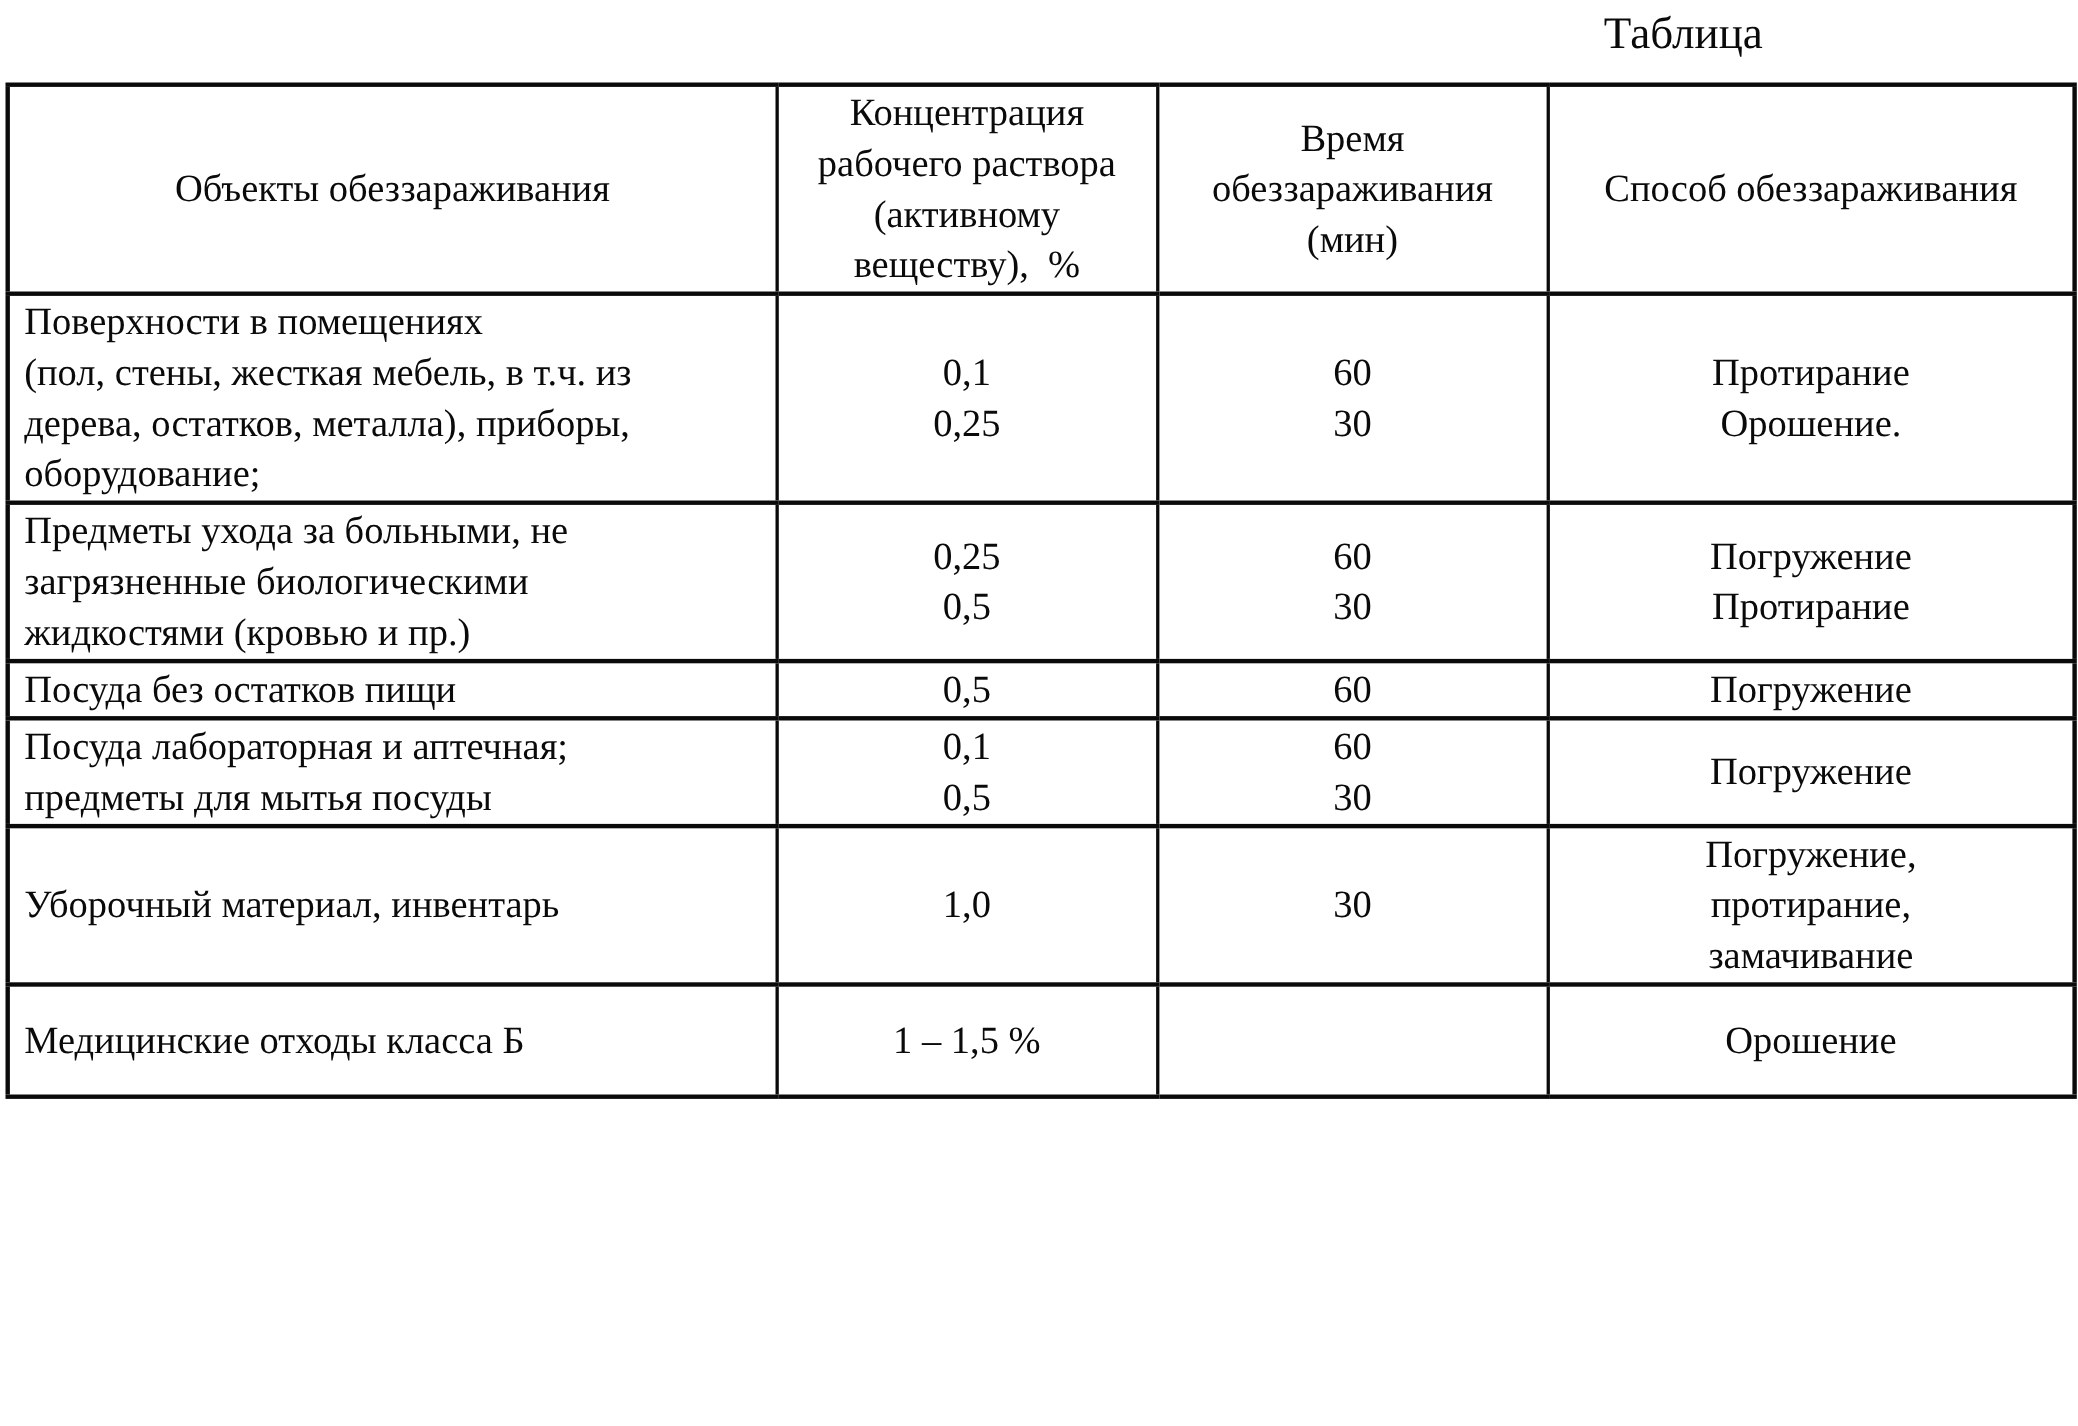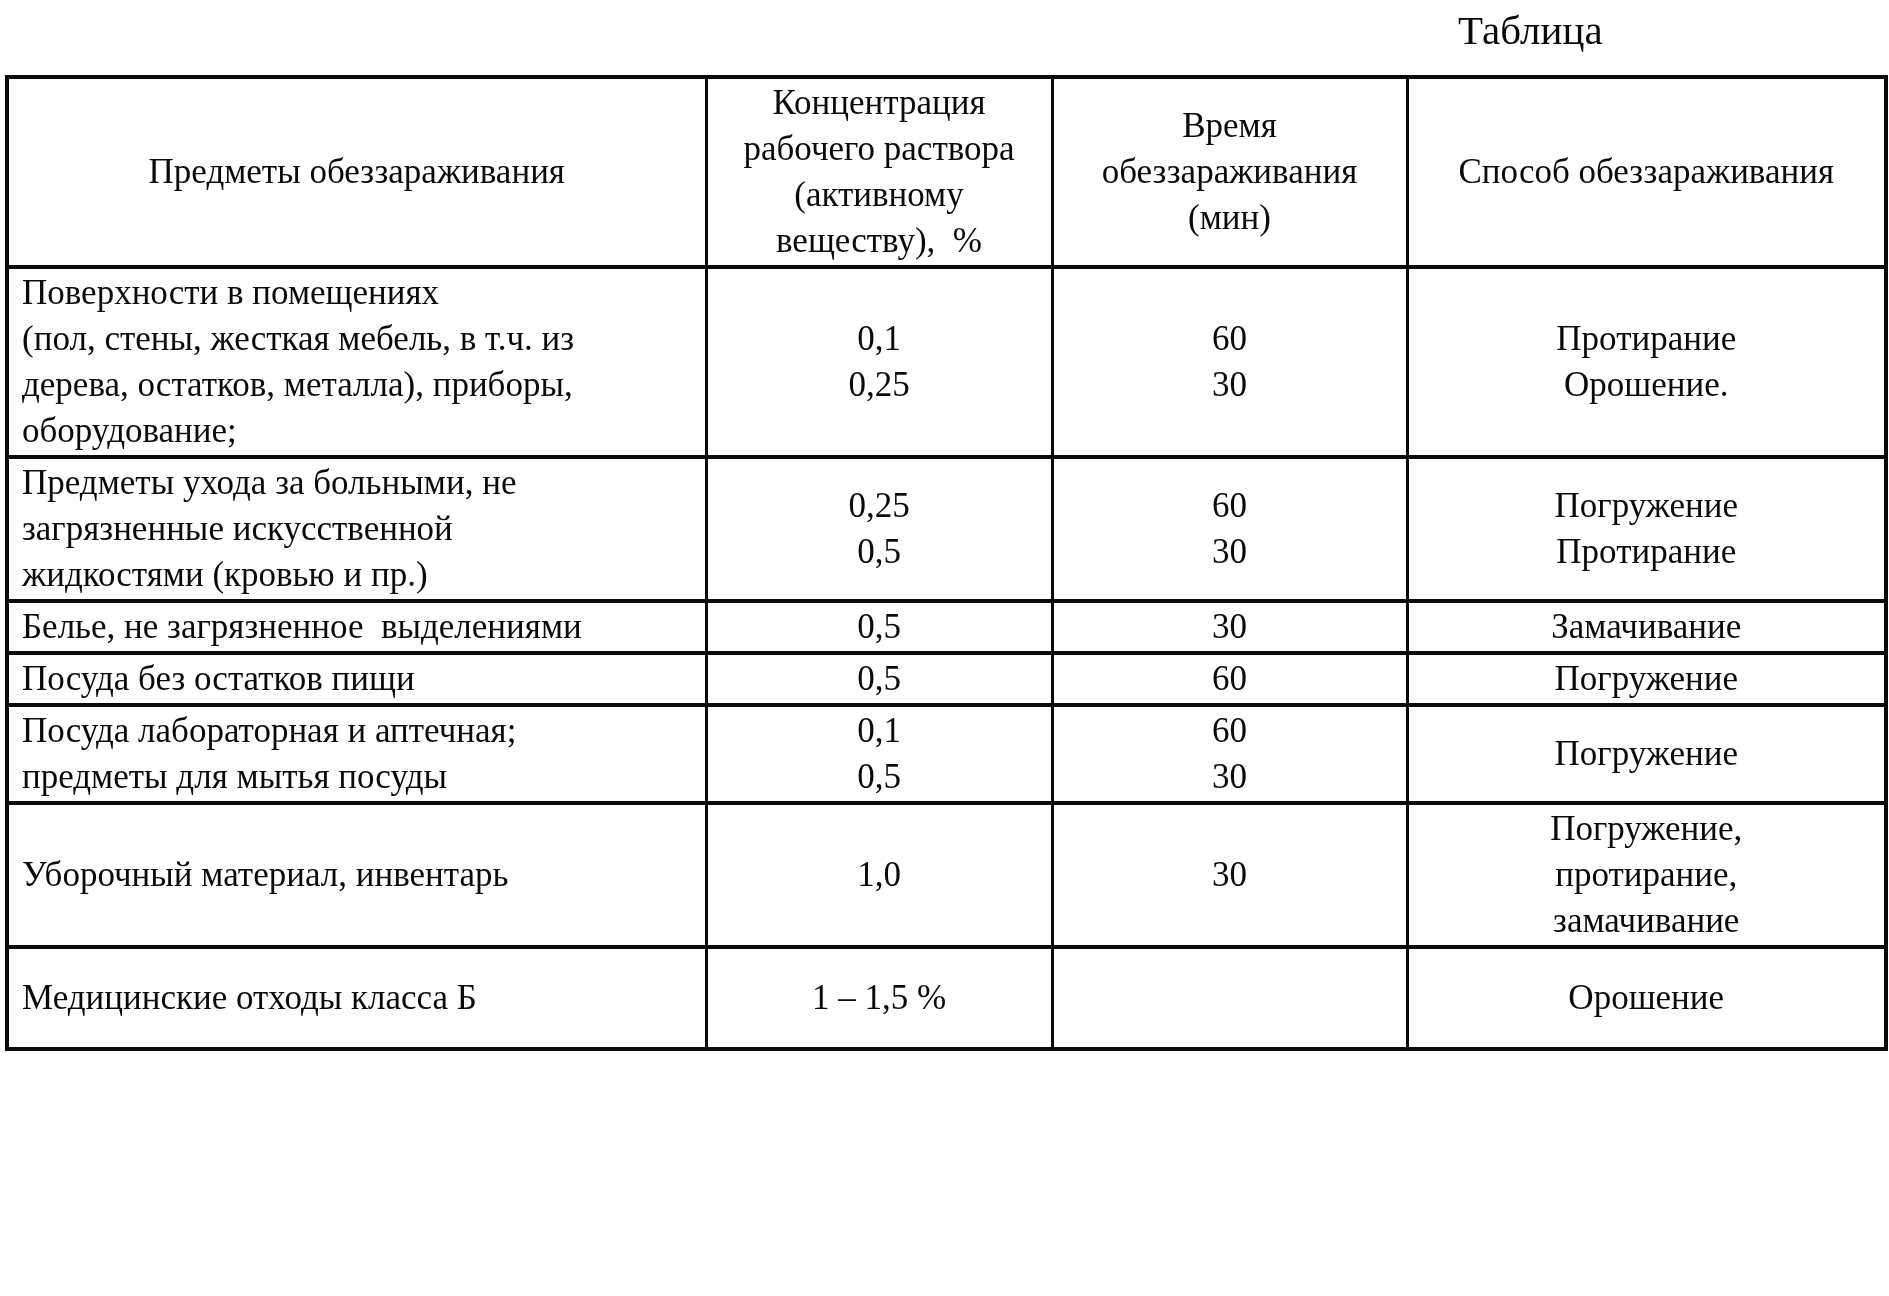--- a/index.html
+++ b/index.html
@@ -75,21 +75,21 @@
 
   <table class="main">
     <colgroup>
       <col style="width:699px">
       <col style="width:346px">
       <col style="width:355px">
       <col style="width:479px">
     </colgroup>
     <thead>
       <tr class="hdr">
-        <th>Предметы обеззараживания</th>
+        <th>Объекты обеззараживания</th>
         <th>Концентрация
 рабочего раствора
 (активному
 веществу),  %</th>
         <th>Время
 обеззараживания
 (мин)</th>
         <th>Способ обеззараживания</th>
       </tr>
     </thead>
@@ -101,34 +101,28 @@
 оборудование;</td>
         <td>0,1
 0,25</td>
         <td>60
 30</td>
         <td>Протирание
 Орошение.</td>
       </tr>
       <tr class="r3">
         <td class="obj">Предметы ухода за больными, не
-загрязненные искусственной
+загрязненные биологическими
 жидкостями (кровью и пр.)</td>
         <td>0,25
 0,5</td>
         <td>60
 30</td>
         <td>Погружение
 Протирание</td>
-      </tr>
-      <tr class="r4">
-        <td class="obj">Белье, не загрязненное  выделениями</td>
-        <td>0,5</td>
-        <td>30</td>
-        <td>Замачивание</td>
       </tr>
       <tr class="r5">
         <td class="obj">Посуда без остатков пищи</td>
         <td>0,5</td>
         <td>60</td>
         <td>Погружение</td>
       </tr>
       <tr class="r6">
         <td class="obj">Посуда лабораторная и аптечная;
 предметы для мытья посуды</td>

